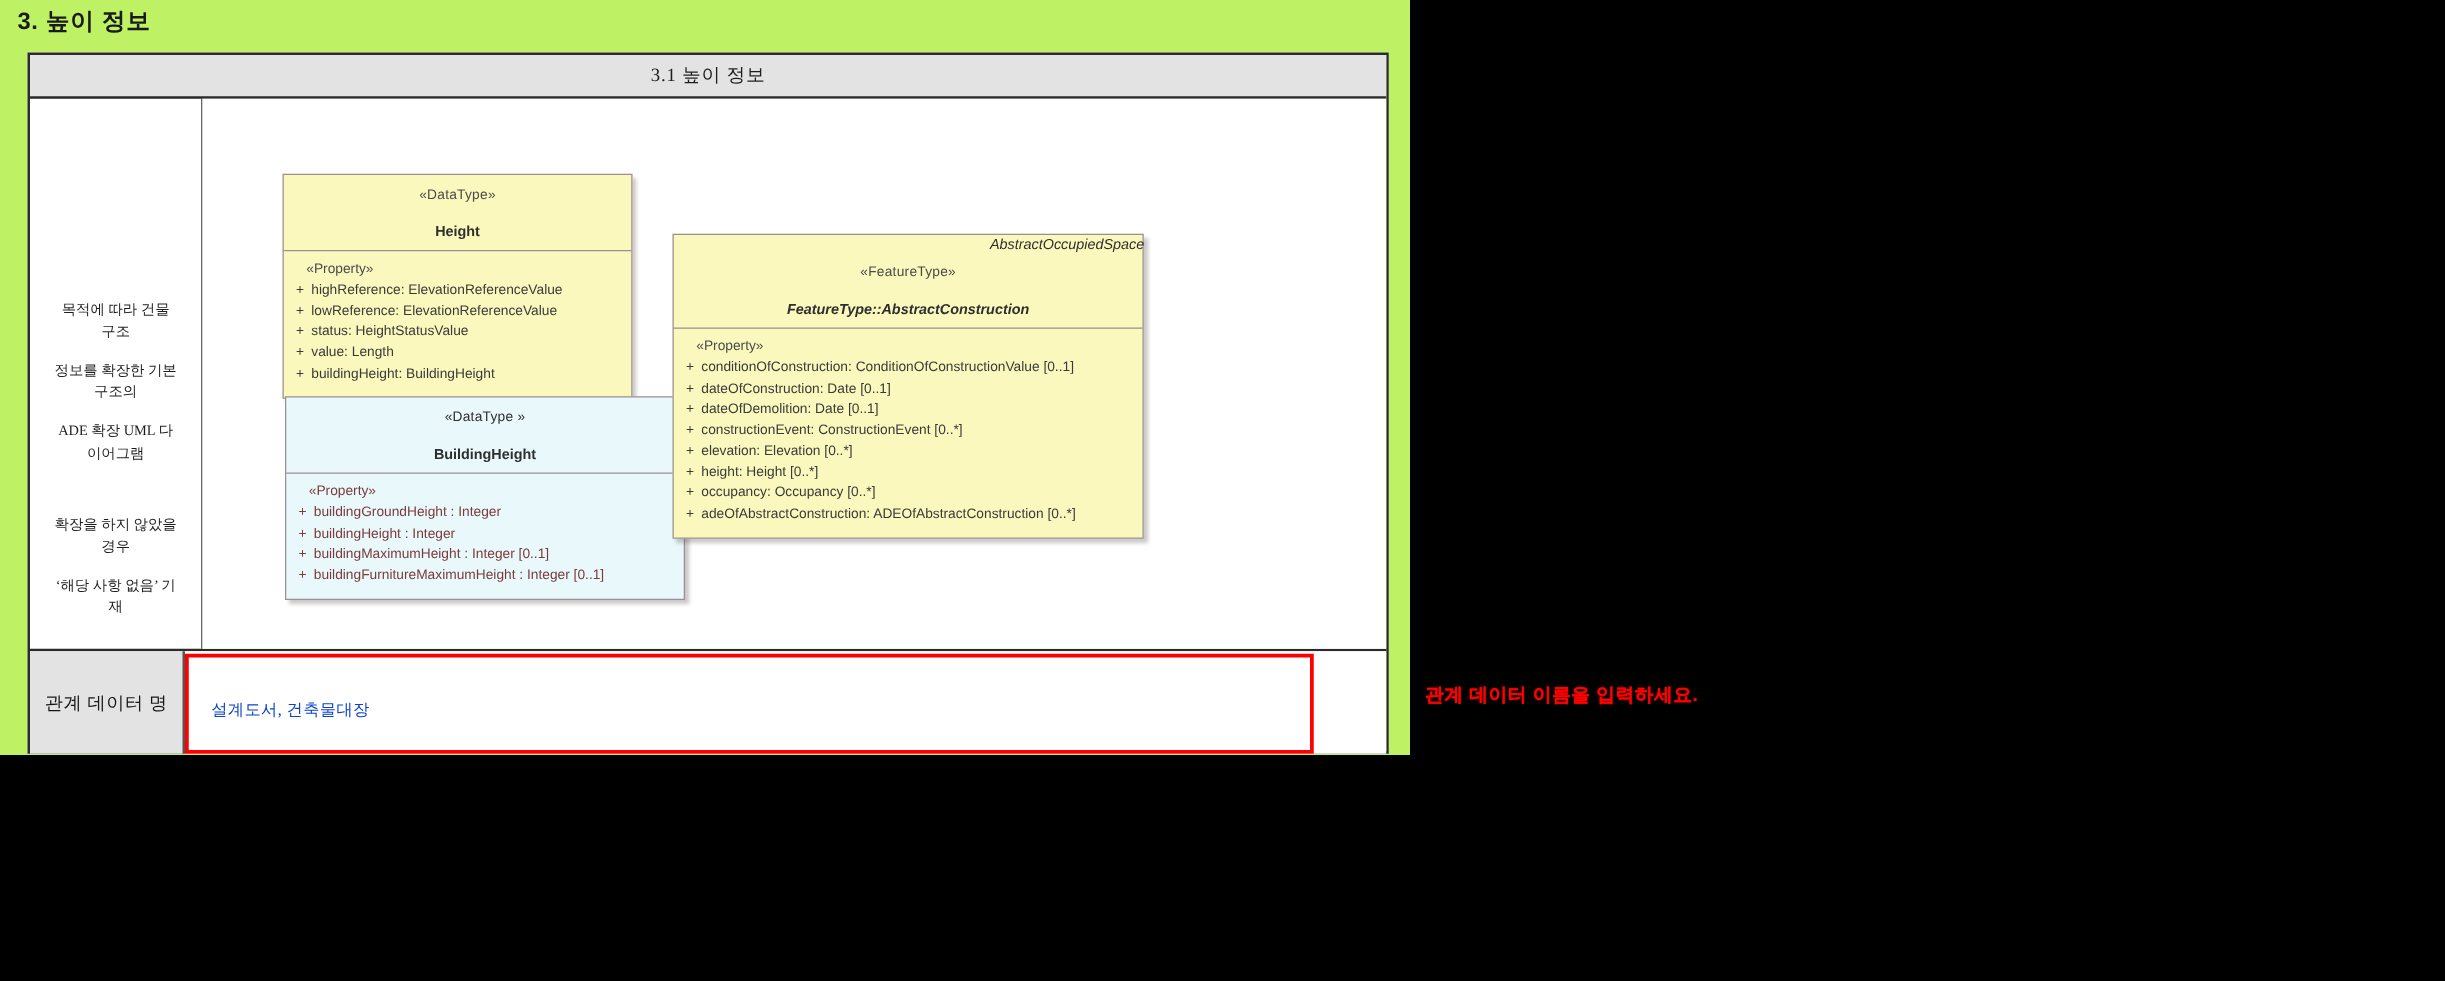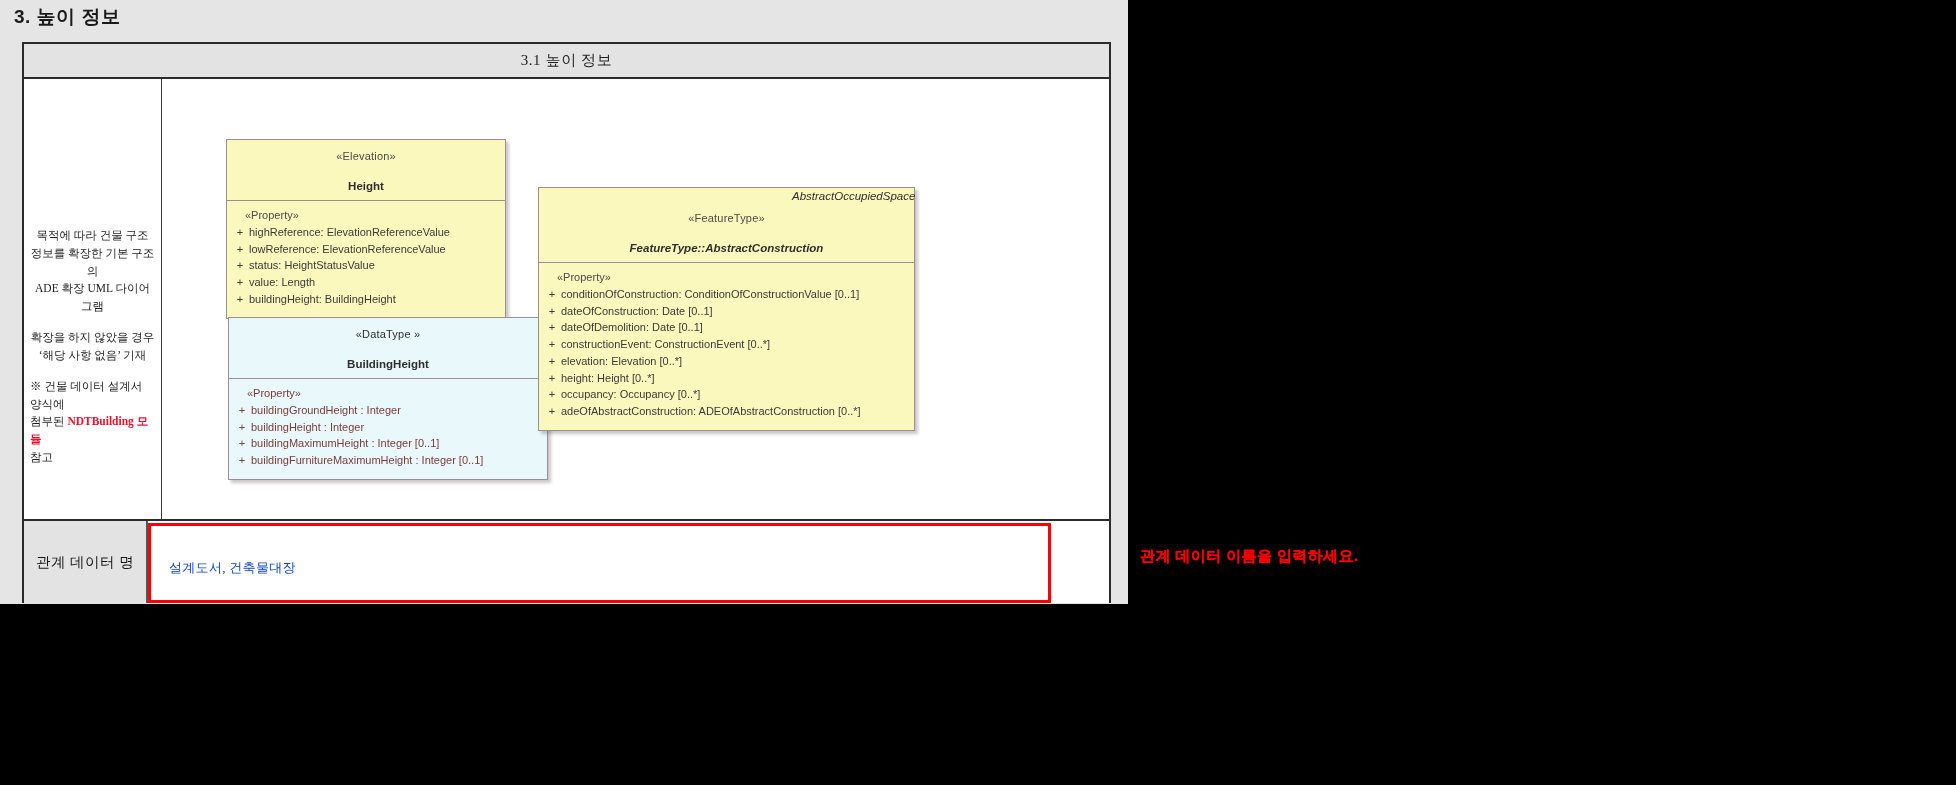--- a/index.html
+++ b/index.html
@@ -2,21 +2,21 @@
 <html><head>
 <meta charset="utf-8">
 <style>
   * { box-sizing: border-box; margin: 0; padding: 0; }
   html, body {
     width: 1956px; height: 785px;
     background: #ffffff;
     font-family: "Liberation Serif", serif;
     overflow: hidden;
   }
-  #root { position: relative; width: 1956px; height: 785px; background: #e5e5e5; }
+  #root { position: relative; width: 1956px; height: 785px; background: #bef264; }
 
   
   .mask-right {
     position: absolute; left: 1128px; top: 0; width: 828px; height: 604px;
     background: #000000;
   }
   .mask-bottom {
     position: absolute; left: 0; top: 604px; width: 1956px; height: 181px;
     background: #000000;
   }
@@ -63,21 +63,21 @@
   }
   .cell-desc {
     width: 138px; flex: 0 0 138px;
     border-right: 1px solid #3a3a3a;
     padding: 6px 6px 0 6px;
     font-size: 11.5px; line-height: 1.55; color: #1d1d1d;
     text-align: center;
   }
   .cell-desc.uml { padding-top: 148px; }
   .cell-desc.rel  { padding-top: 6px; font-size: 11px; line-height: 1.6; }
-  .cell-desc p { margin: 0; }
+  .cell-desc p { margin: 13px; }
   .cell-desc .gap { height: 13px; }
   .hl-red { color: #e8112d; font-weight: bold; }
 
   .cell-canvas {
     flex: 1 1 auto; position: relative; background: #fff;
   }
 
   
   .uml-box {
     position: absolute;
@@ -169,21 +169,21 @@
         <div class="gap"></div>
         <p style="text-align:left">※ 건물 데이터 설계서 양식에</p>
         <p style="text-align:left"><span>첨부된 </span><span class="hl-red">NDTBuilding 모듈</span></p>
         <p style="text-align:left">참고</p>
       </div>
 
       <div class="cell-canvas">
 
         <div class="uml-box yellow" id="box-height">
           <div class="uml-head">
-            <div class="uml-stereo">«Elevation»</div>
+            <div class="uml-stereo">«DataType»</div>
             <div class="uml-name">Height</div>
           </div>
           <div class="uml-body">
             <div class="sect">«Property»</div>
             <div class="attr-line">
               <span class="attr-vis">+</span>
               <span class="attr-txt">highReference: ElevationReferenceValue</span>
             </div>
             <div class="attr-line">
               <span class="attr-vis">+</span>

